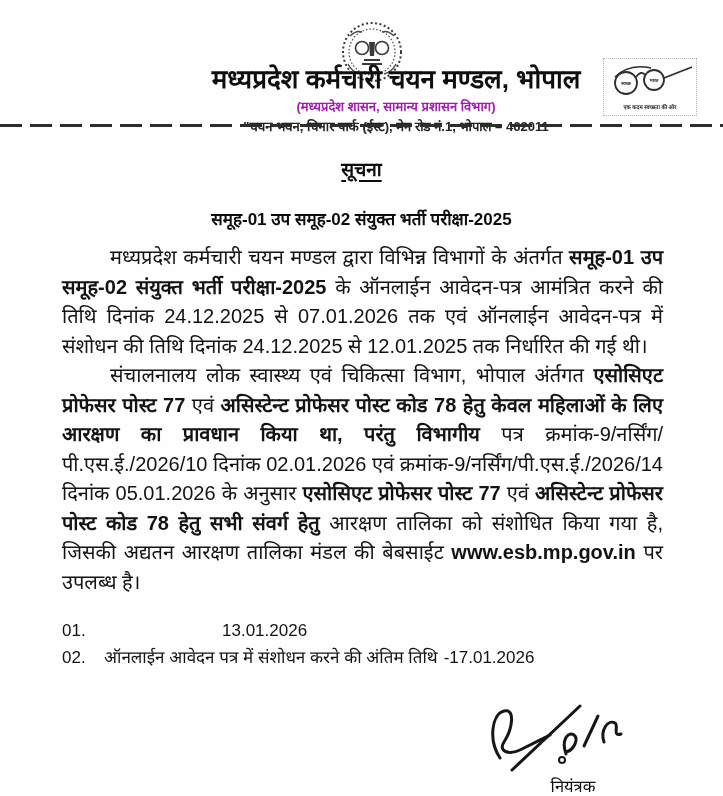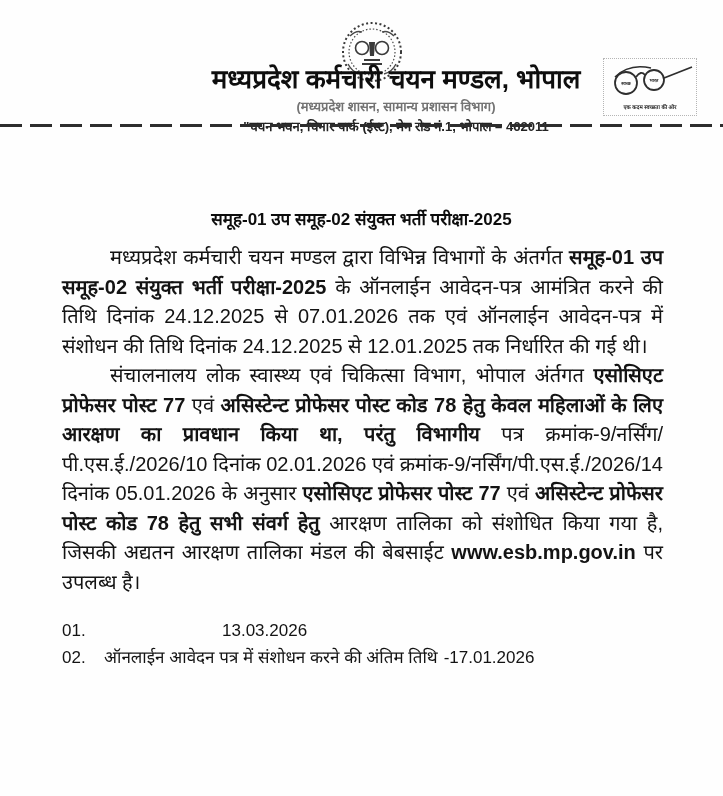--- a/index.html
+++ b/index.html
@@ -12,21 +12,21 @@
   
   .esb-logo { position:absolute; left:44px; top:58px; width:106px; text-align:center; }
   .esb-mark {
     font-weight:900; font-size:47px; line-height:46px; letter-spacing:-3px;
     color:#0c0c0c; transform:scaleX(1.05); font-family:"Liberation Sans",sans-serif;
   }
   .esb-cap { font-size:5px; font-weight:bold; color:#111; letter-spacing:.4px; line-height:6px; white-space:nowrap; }
   .emblem { position:absolute; left:338px; top:20px; width:68px; height:66px; }
   .org-block { position:absolute; left:146px; top:64px; width:500px; text-align:center; }
   .org-name { font-size:26px; font-weight:bold; color:#0e0e0e; line-height:30px; }
-  .org-sub { font-size:13px; font-weight:bold; color:#737373; margin-top:3px; }
+  .org-sub { font-size:13px; font-weight:bold; color:#a21caf; margin-top:3px; }
   .org-addr { font-size:13px; font-weight:bold; color:#222; margin-top:2px; }
   .glasses-box { position:absolute; right:26px; top:58px; width:94px; height:58px; border:1px dotted #b5b5b5; padding:2px 2px; text-align:center; }
   .glasses-tag { font-size:5.5px; font-weight:bold; color:#222; white-space:nowrap; }
   .divider {
     position:absolute; top:124px; left:0; width:723px; height:3px;
     background:repeating-linear-gradient(90deg,#2d2d2d 0 22px,transparent 22px 30px);
   }
   
   .suchana {
     position:absolute; top:156px; left:0; width:723px; text-align:center;
@@ -86,33 +86,49 @@
       <path d="M9,16 q14,-14 36,-9" fill="none" stroke="#2e2e2e" stroke-width="1.6"></path>
       <path d="M58,17 L86,6" fill="none" stroke="#2e2e2e" stroke-width="1.8"></path>
       <text x="20" y="24" font-size="4.6" font-weight="bold" fill="#2e2e2e" text-anchor="middle">स्वच्छ</text>
       <text x="48" y="21" font-size="4.6" font-weight="bold" fill="#2e2e2e" text-anchor="middle">भारत</text>
     </svg>
     <div class="glasses-tag">एक कदम स्वच्छता की ओर</div>
   </div>
 
   <div class="divider"></div>
 
+  <div class="suchana">
+    <span>सूचना</span>
+  </div>
 
   <div class="exam-heading">समूह-01 उप समूह-02 संयुक्त भर्ती परीक्षा-2025</div>
 
   <div class="para p1"><span>मध्यप्रदेश कर्मचारी चयन मण्डल द्वारा विभिन्न विभागों के अंतर्गत </span><b>समूह-01 उप समूह-02 संयुक्त भर्ती परीक्षा-2025</b><span> के ऑनलाईन आवेदन-पत्र आमंत्रित करने की तिथि दिनांक 24.12.2025 से 07.01.2026 तक एवं ऑनलाईन आवेदन-पत्र में संशोधन की तिथि दिनांक 24.12.2025 से 12.01.2025 तक निर्धारित की गई थी।</span></div>
   <div class="para p2"><span>संचालनालय लोक स्वास्थ्य एवं चिकित्सा विभाग, भोपाल अंर्तगत </span><b>एसोसिएट प्रोफेसर पोस्ट 77</b><span> एवं </span><b>असिस्टेन्ट प्रोफेसर पोस्ट कोड 78 हेतु केवल महिलाओं के लिए आरक्षण का प्रावधान किया था, परंतु विभागीय</b><span> पत्र क्रमांक-9/नर्सिंग/पी.एस.ई./2026/10 दिनांक 02.01.2026 एवं क्रमांक-9/नर्सिंग/पी.एस.ई./2026/14 दिनांक 05.01.2026 के अनुसार </span><b>एसोसिएट प्रोफेसर पोस्ट 77</b><span> एवं </span><b>असिस्टेन्ट प्रोफेसर पोस्ट कोड 78 हेतु सभी संवर्ग हेतु</b><span> आरक्षण तालिका को संशोधित किया गया है,  जिसकी अद्यतन आरक्षण तालिका मंडल की बेबसाईट </span><b>www.esb.mp.gov.in</b><span> पर उपलब्ध है।</span></div>
 
   <div class="list">
     <div class="list-row r1">
       <span class="list-no">01.</span>
-      <span class="list-date">13.03.2026</span>
+      <span class="list-date">13.01.2026</span>
     </div>
     <div class="list-row r2">
       <span class="list-no">02.</span>
       <span class="list-label">ऑनलाईन आवेदन पत्र में संशोधन करने की अंतिम तिथि</span>
       <span class="list-date">-17.01.2026</span>
     </div>
   </div>
 
 
+  <div class="sig-wrap">
+    <svg width="190" height="78" viewBox="0 0 190 78">
+      <g fill="none" stroke="#161616" stroke-width="3" stroke-linecap="round">
+        <path d="M22,60 C10,42 14,16 26,13 C38,10 34,32 26,44 C20,53 30,58 44,51 C56,45 62,42 72,37"></path>
+        <path d="M34,72 L102,8"></path>
+        <path d="M88,56 C83,42 90,33 96,37 C101,41 96,52 88,54"></path>
+        <path d="M106,48 L120,18"></path>
+        <path d="M126,44 C122,32 130,21 137,25 C141,28 134,39 143,36"></path>
+        <circle cx="84" cy="62" r="3" stroke-width="2"></circle>
+      </g>
+    </svg>
+    <div class="sig-label">नियंत्रक</div>
+  </div>
 
 </div>
 
 </body></html>

